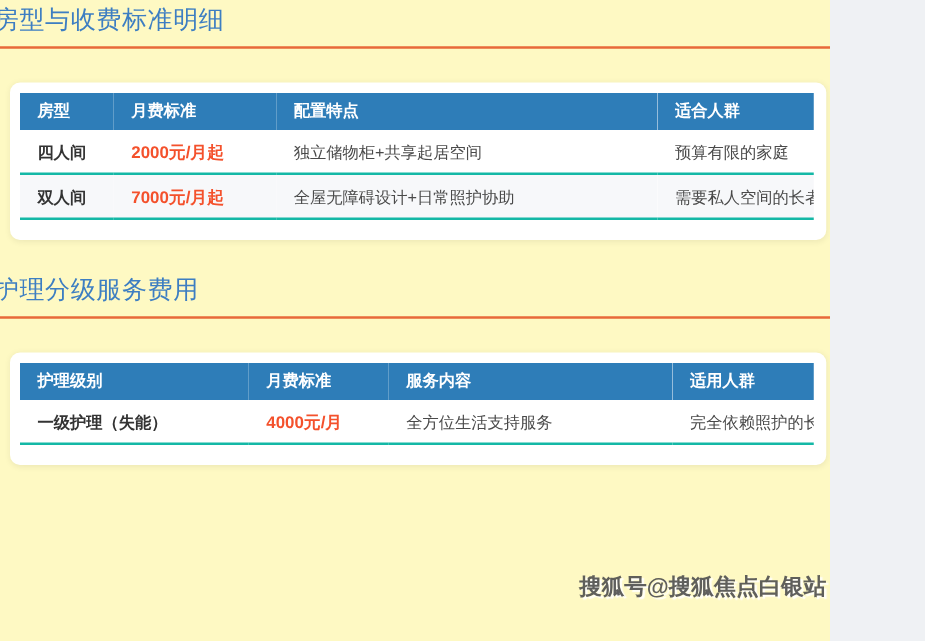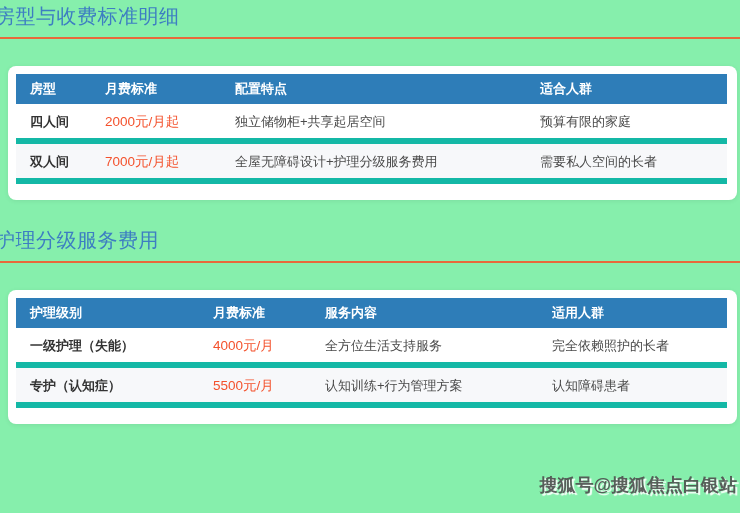--- a/index.html
+++ b/index.html
@@ -2,21 +2,21 @@
 <html><head>
 <meta charset="utf-8">
 <style>
   * { box-sizing: border-box; }
   html, body { margin: 0; padding: 0; }
   body {
     width: 740px; height: 513px;
     font-family: "Liberation Sans", "DejaVu Sans", sans-serif;
     background: #eff1f4;
   }
-  .page { position: relative; width: 740px; height: 513px; overflow: hidden; background: #86efac; }
+  .page { position: relative; width: 664px; height: 513px; overflow: hidden; background: #fef9c3; }
 
   .sec-title {
     margin: 0 0 0 -5px;
     padding: 3px 0 8px 0;
     font-size: 20px;
     font-weight: 400;
     color: #3d7ec2;
     line-height: 26px;
     letter-spacing: 0.5px;
   }
@@ -40,35 +40,35 @@
     padding: 8px 6px 8px 14px;
     line-height: 14px;
     white-space: nowrap; overflow: hidden;
   }
   td {
     font-size: 13px;
     color: #4a4a4a;
     text-align: left;
     padding: 10px 6px 9px 14px;
     line-height: 15px;
-    border-bottom: 6px solid #14b8a6;
+    border-bottom: 2px solid #14b8a6;
     white-space: nowrap; overflow: hidden;
   }
   tbody tr:nth-child(even) td { background: #f7f8fa; }
   .c-name  { font-weight: 700; color: #333333; }
-  .c-price { font-weight: 400; color: #f4512c; font-size: 13.5px; }
+  .c-price { font-weight: 700; color: #f4512c; font-size: 13.5px; }
 
   .t1 .col1 { width: 75px; }  .t1 .col2 { width: 130px; } .t1 .col3 { width: 305px; }
   .t2 .col1 { width: 183px; } .t2 .col2 { width: 112px; } .t2 .col3 { width: 227px; }
 
   .sec2 { margin-top: 24px; }
 
   .watermark {
     position: absolute;
-    top: 473px;
+    top: 457px;
     right: 3px;
     font-size: 18px;
     font-weight: 700;
     color: rgba(78,78,78,0.9);
     text-shadow: 2px 2px 1px rgba(255,255,255,0.95);
     white-space: nowrap;
   }
 </style>
 </head>
 <body>
@@ -98,21 +98,21 @@
         <tbody>
           <tr>
             <td class="c-name">四人间</td>
             <td class="c-price">2000元/月起</td>
             <td>独立储物柜+共享起居空间</td>
             <td>预算有限的家庭</td>
           </tr>
           <tr>
             <td class="c-name">双人间</td>
             <td class="c-price">7000元/月起</td>
-            <td>全屋无障碍设计+护理分级服务费用</td>
+            <td>全屋无障碍设计+日常照护协助</td>
             <td>需要私人空间的长者</td>
           </tr>
         </tbody>
       </table>
     </div>
   </div>
 
   <div class="section sec2">
     <h2 class="sec-title">护理分级服务费用</h2>
     <div class="divider"></div>
@@ -133,25 +133,19 @@
             <th>适用人群</th>
           </tr>
         </thead>
         <tbody>
           <tr>
             <td class="c-name">一级护理（失能）</td>
             <td class="c-price">4000元/月</td>
             <td>全方位生活支持服务</td>
             <td>完全依赖照护的长者</td>
           </tr>
-          <tr>
-            <td class="c-name">专护（认知症）</td>
-            <td class="c-price">5500元/月</td>
-            <td>认知训练+行为管理方案</td>
-            <td>认知障碍患者</td>
-          </tr>
         </tbody>
       </table>
     </div>
   </div>
 
   <div class="watermark">搜狐号@搜狐焦点白银站</div>
 </div>
 
 </body></html>

